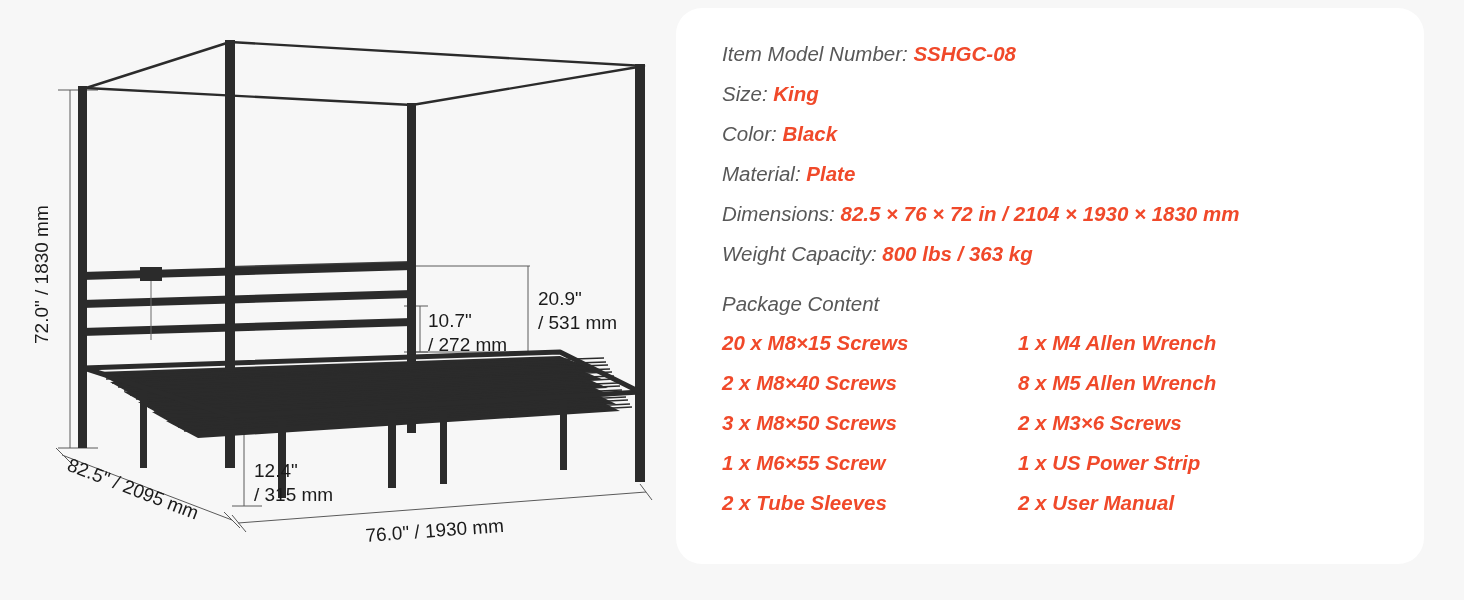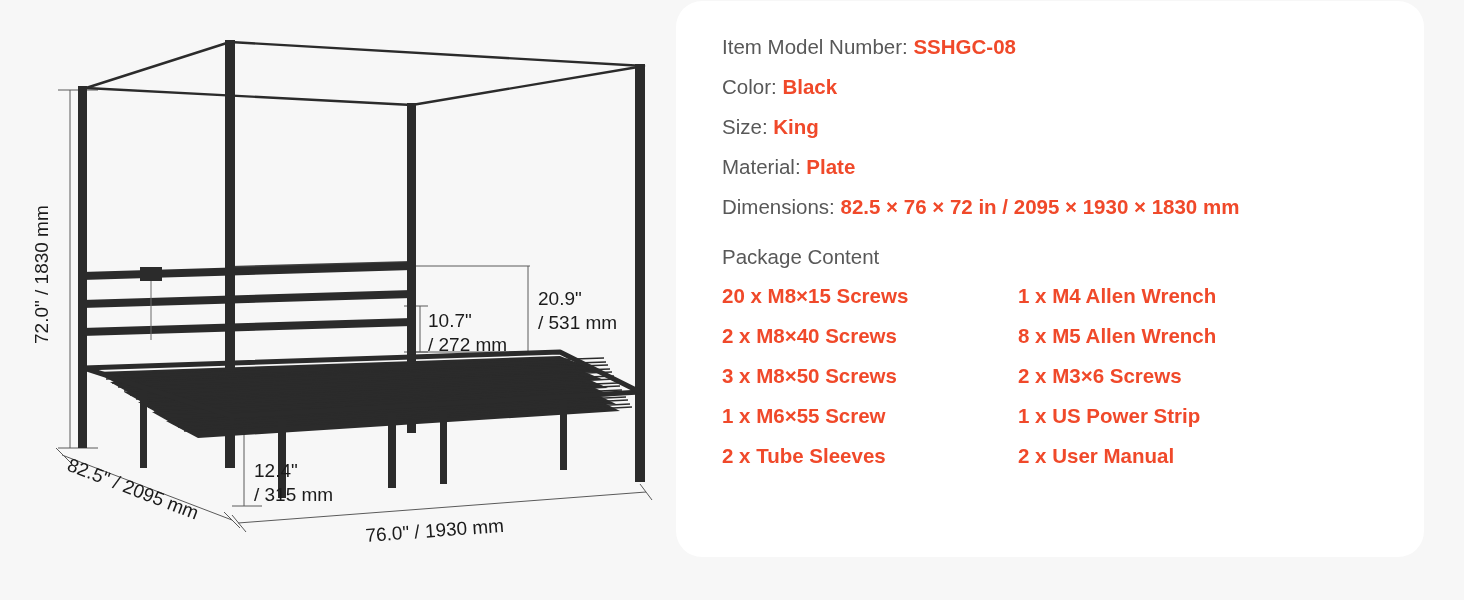--- a/index.html
+++ b/index.html
@@ -26,26 +26,27 @@
 
   .dim-text {
     font-family: "Liberation Sans", sans-serif;
     fill: #1b1b1b;
     font-size: 19px;
   }
 
   
   #spec-card {
     position: absolute;
-    left: 676px; top: 1px;
+    left: 676px; top: 8px;
     width: 748px; height: 556px;
     background: #ffffff;
     border-radius: 26px;
     box-sizing: border-box;
     padding: 26px 0 0 46px;
+    font-style: italic;
   }
 
   .spec-line {
     font-size: 20.5px;
     color: #585858;
     line-height: 40px;
     white-space: nowrap;
     font-weight: 400;
   }
   .spec-line .val {
@@ -205,34 +206,38 @@
 </div>
 
 <div id="spec-card">
 
   <div>
     <div class="spec-line">
       <span>Item Model Number:</span>
       <span class="val">SSHGC-08</span>
     </div>
     <div class="spec-line">
+      <span>Size:</span>
+      <span class="val">King</span>
+    </div>
+    <div class="spec-line">
       <span>Color:</span>
       <span class="val">Black</span>
     </div>
     <div class="spec-line">
-      <span>Size:</span>
-      <span class="val">King</span>
-    </div>
-    <div class="spec-line">
       <span>Material:</span>
       <span class="val">Plate</span>
     </div>
     <div class="spec-line">
       <span>Dimensions:</span>
-      <span class="val">82.5 × 76 × 72 in / 2095 × 1930 × 1830 mm</span>
+      <span class="val">82.5 × 76 × 72 in / 2104 × 1930 × 1830 mm</span>
+    </div>
+    <div class="spec-line">
+      <span>Weight Capacity:</span>
+      <span class="val">800 lbs / 363 kg</span>
     </div>
   </div>
 
   <div id="package-heading">Package Content</div>
 
   <div id="package-columns">
     <div id="package-col-left">
       <div class="pkg-item">20 x M8×15 Screws</div>
       <div class="pkg-item">2 x M8×40 Screws</div>
       <div class="pkg-item">3 x M8×50 Screws</div>

